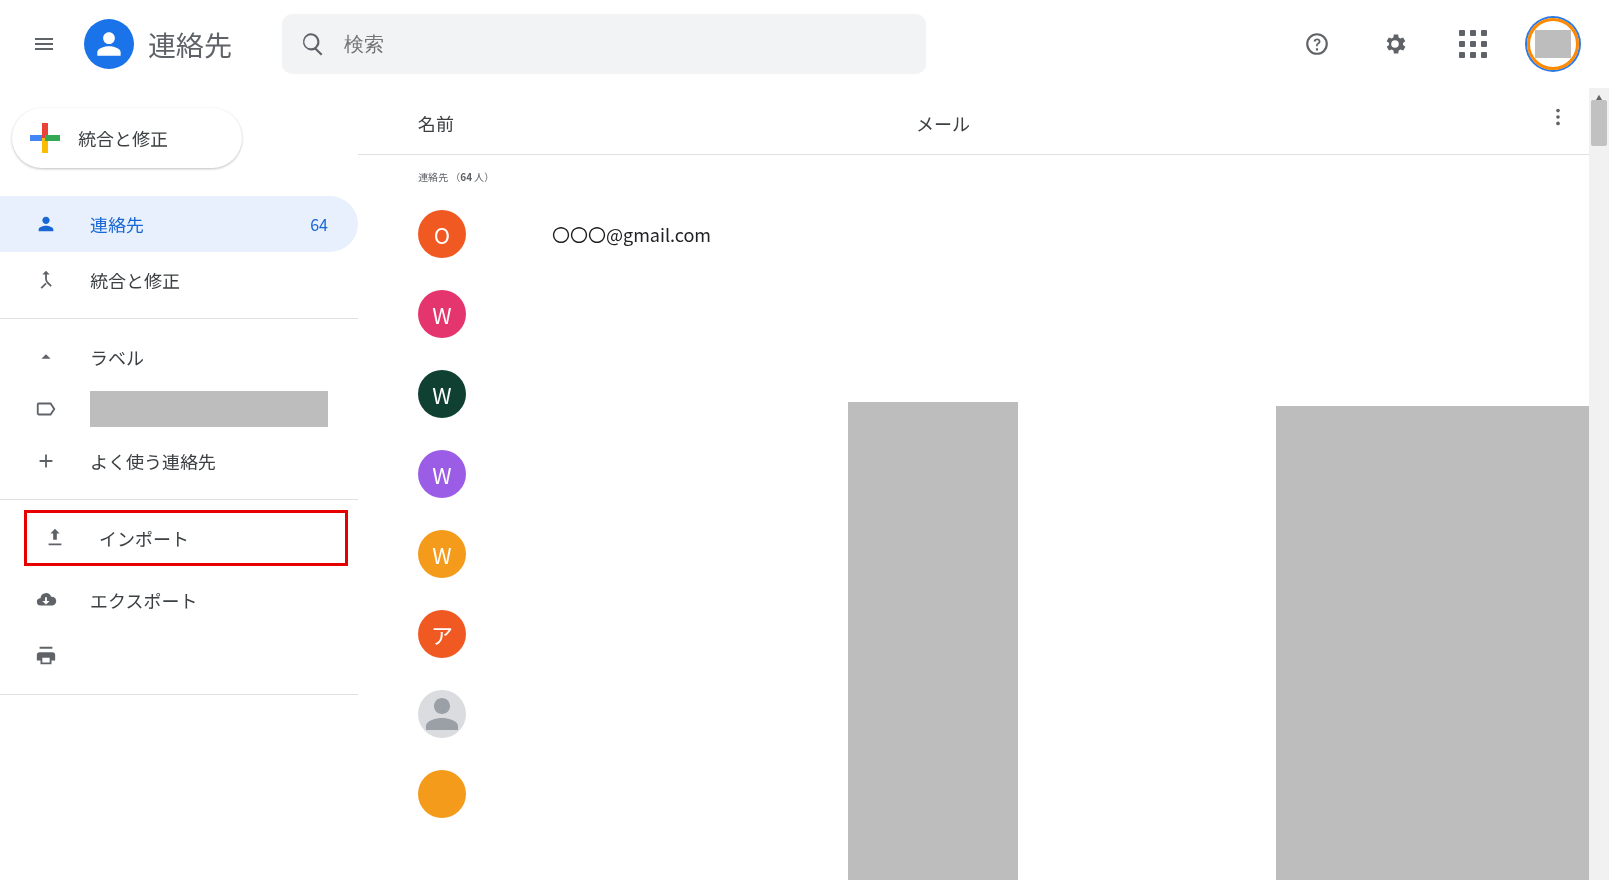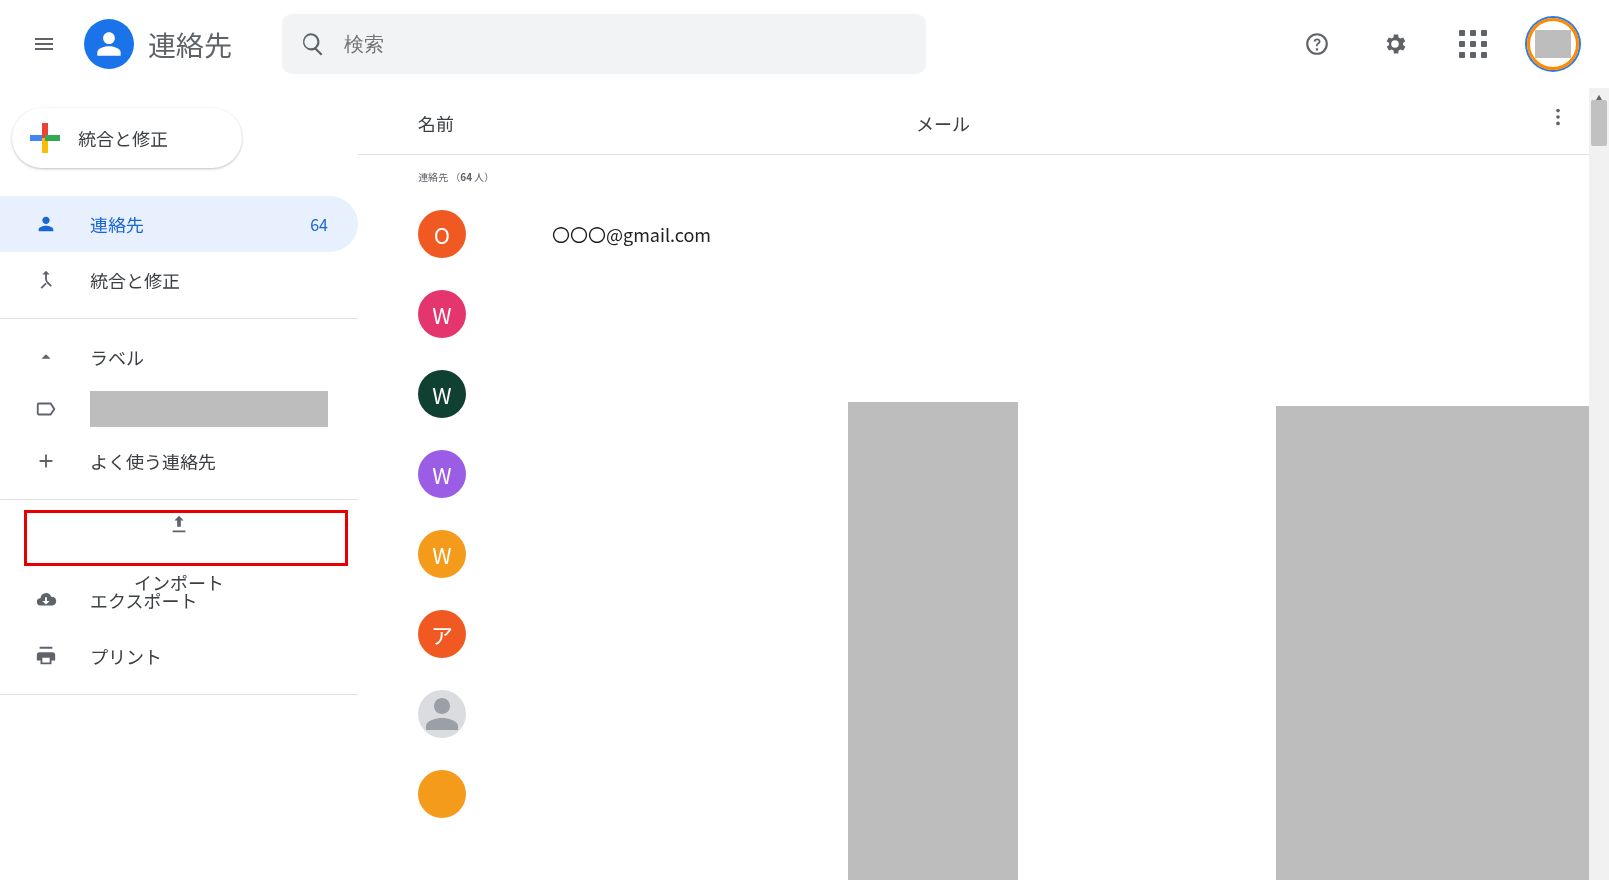--- a/index.html
+++ b/index.html
@@ -127,21 +127,20 @@
     margin-left: 72px;
     width: 272px; height: 36px;
     background:#bdbdbd;
   }
   .nav-item.highlight {
     margin: 6px 10px 6px 24px;
     padding-left: 16px;
     border: 3px solid #e60000;
     border-radius: 0;
     height: 56px;
-    flex-direction: column;
   }
 
   
   .main { flex:1; position:relative; overflow:hidden; }
   .col-header {
     display:flex; align-items:flex-end;
     padding: 22px 60px 18px 60px;
     border-bottom: 1px solid #e0e0e0;
     color:#3c4043;
     font-size: 18px;
@@ -328,21 +327,20 @@
           </svg>
         </span>
       <span class="ni-label">エクスポート</span>
     </div>
     <div class="nav-item">
       <span class="ni-icon">
           <svg viewBox="0 0 24 24">
             <path d="M19 8H5a3 3 0 00-3 3v6h4v4h12v-4h4v-6a3 3 0 00-3-3zm-3 11H8v-5h8v5zm3-15H5V2h14v2z"></path>
           </svg>
         </span>
-      <span class="ni-label">プリント</span>
     </div>
 
     <div class="nav-divider"></div>
 
   </div>
 
   <div class="main">
     <div class="col-header">
       <div class="col-name">名前</div>
       <div class="col-email">メール</div>

